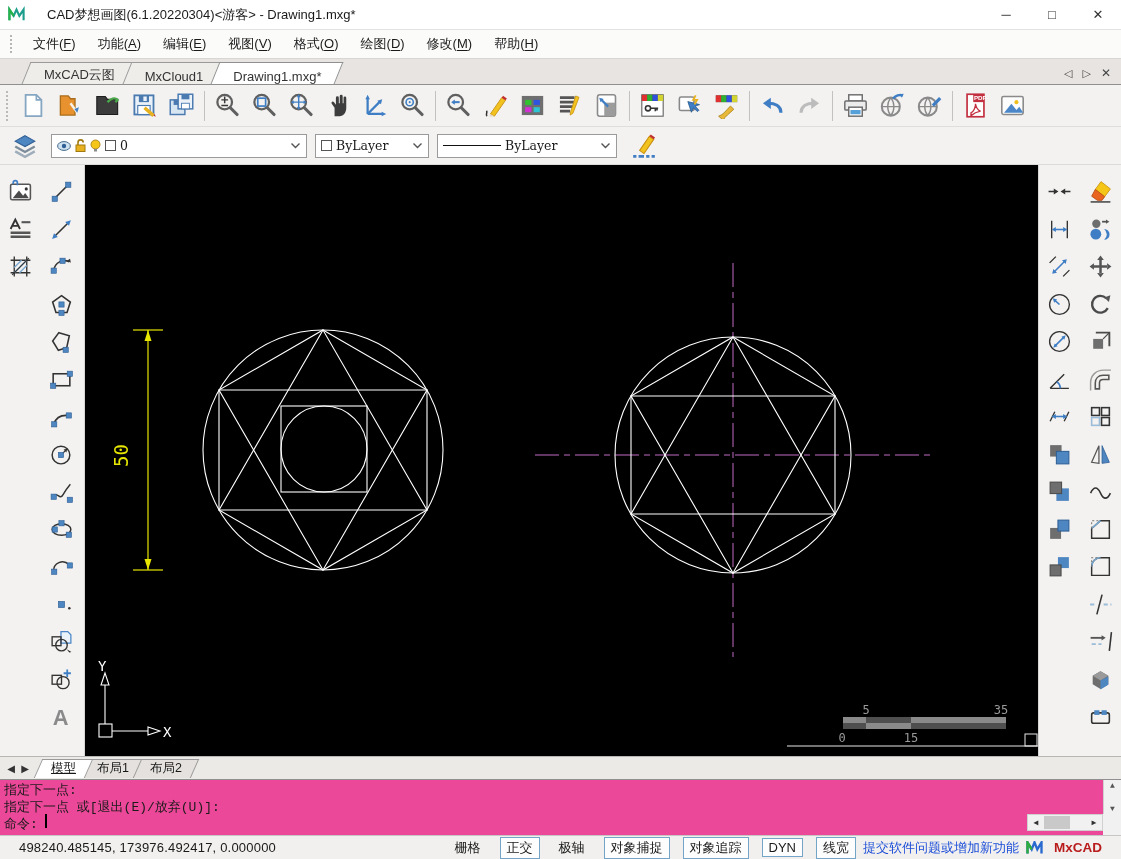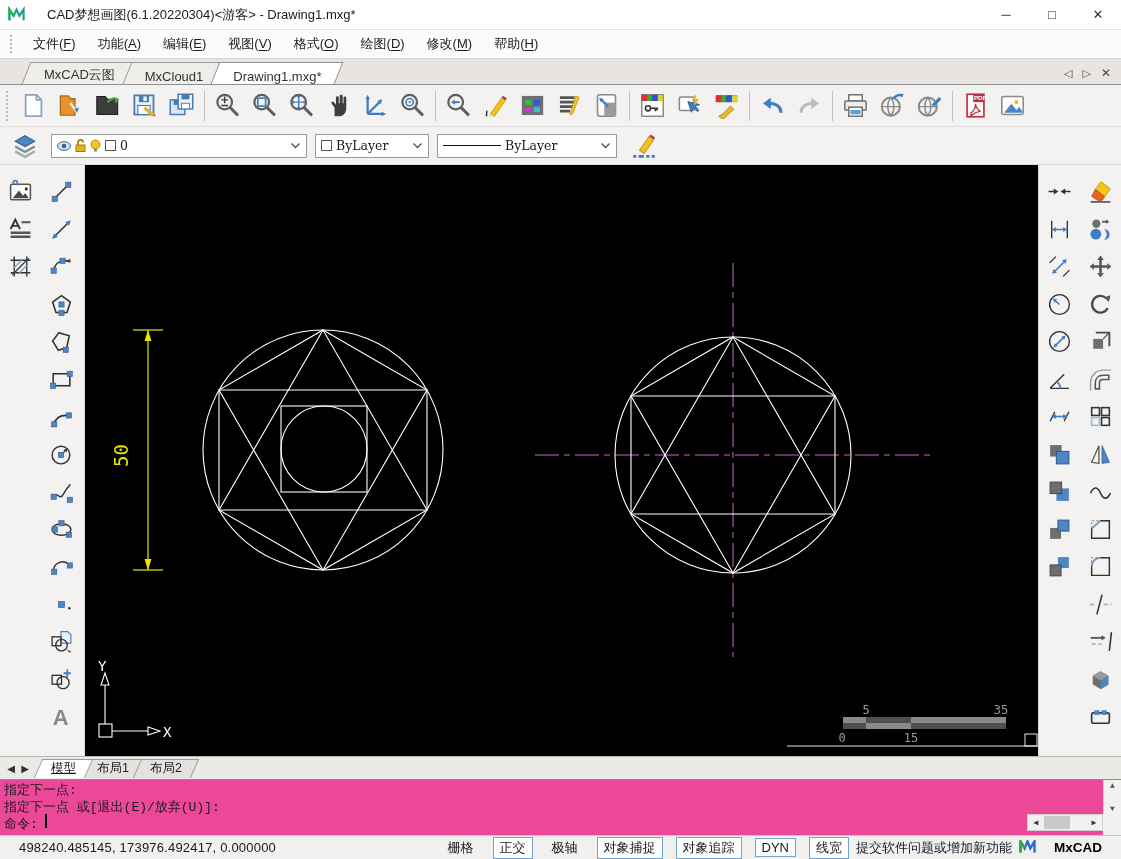--- a/index.html
+++ b/index.html
@@ -76,22 +76,22 @@
   .hs-btn{width:16px;text-align:center}
   .hs-thumb{width:26px;height:13px;background:#c9c9c9}
   .corner{grid-column:2;grid-row:3;background:#f1f1f1}
 
   
   .statusbar{display:flex;align-items:center;background:#f1f0ee;border-top:1px solid #c8c6c4;padding:0 19px;gap:7px}
   .coords{white-space:nowrap;letter-spacing:.2px}
   .toggles{display:flex;align-items:center;gap:13px;margin-left:auto}
   .toggle{padding:1px 6px;white-space:nowrap}
   .toggle.boxed{border:1px solid #74a4c8;background:#fdfdfd}
-  .feedback{color:#0f172a;white-space:nowrap}
-  .brand{display:flex;align-items:flex-start;gap:18px;font-weight:bold;color:#000000;font-size:13.5px}
+  .feedback{color:#1d4ed8;white-space:nowrap}
+  .brand{display:flex;align-items:flex-end;gap:11px;font-weight:bold;color:#b91c1c;font-size:13.5px}
 </style>
 </head>
 <body>
 
 <div class="app">
 
   <div class="titlebar">
     <svg width="17" height="17" viewBox="0 0 24 24">
       <path d="M2 20V5l6 9 4-9 4 9 6-9v15" fill="none" stroke="#1d9d8b" stroke-width="3"></path>
       <path d="M2 20V5l6 9" fill="none" stroke="#27b24a" stroke-width="3"></path>

